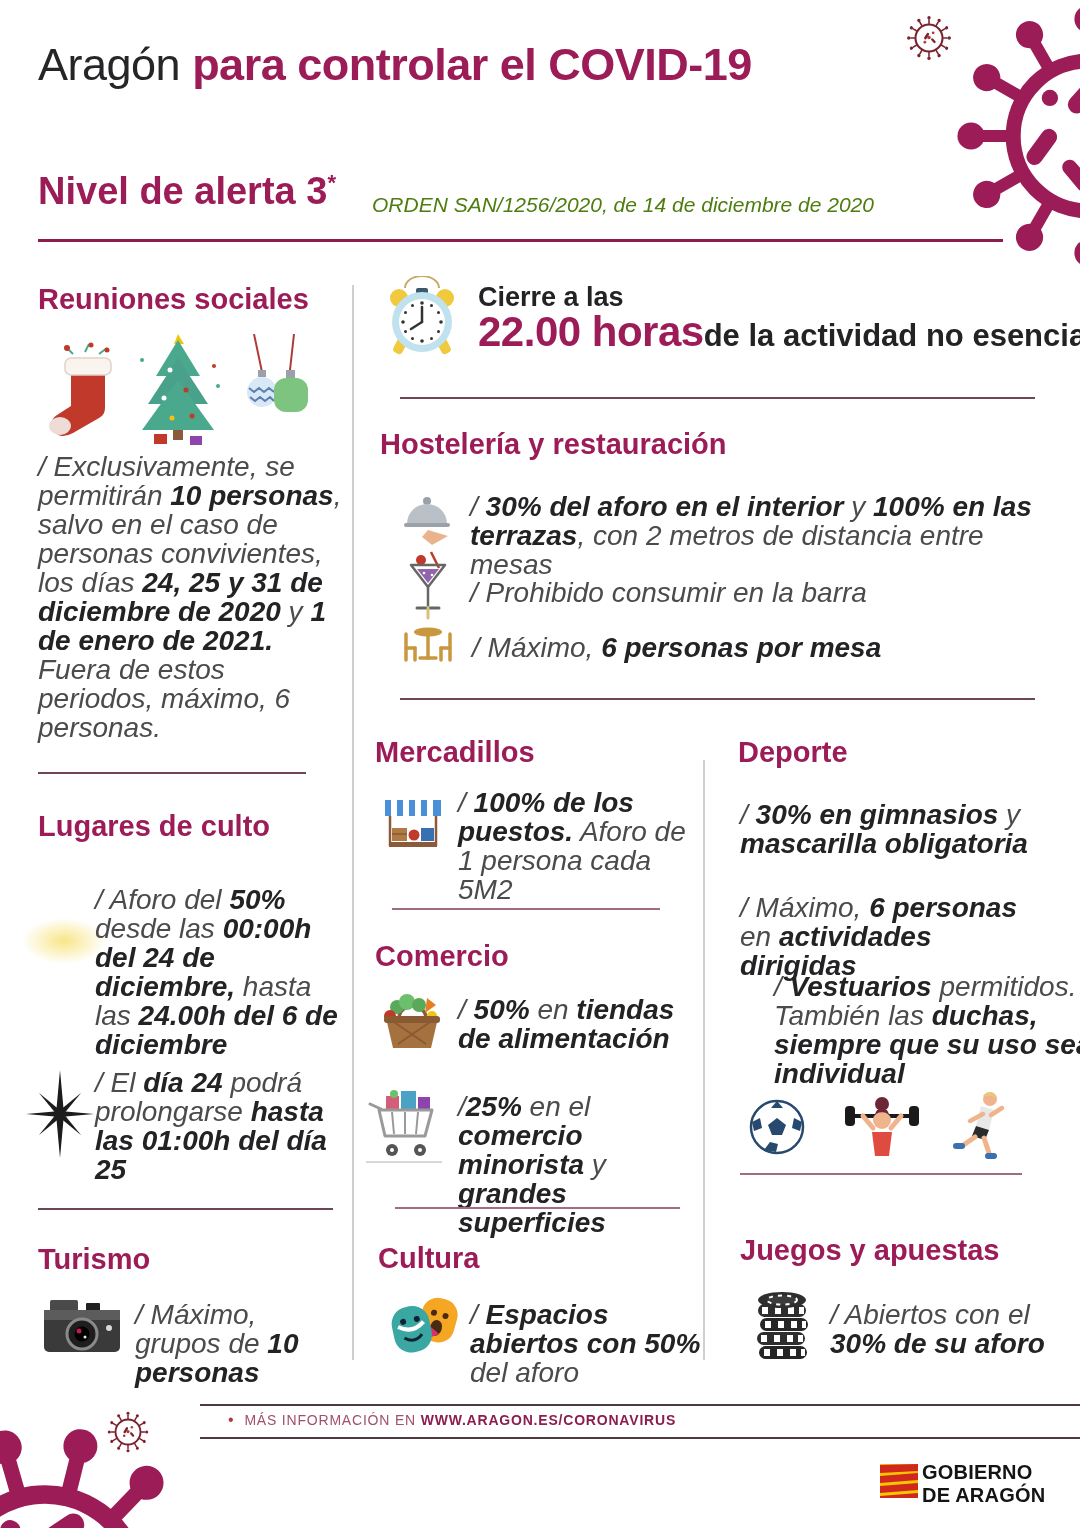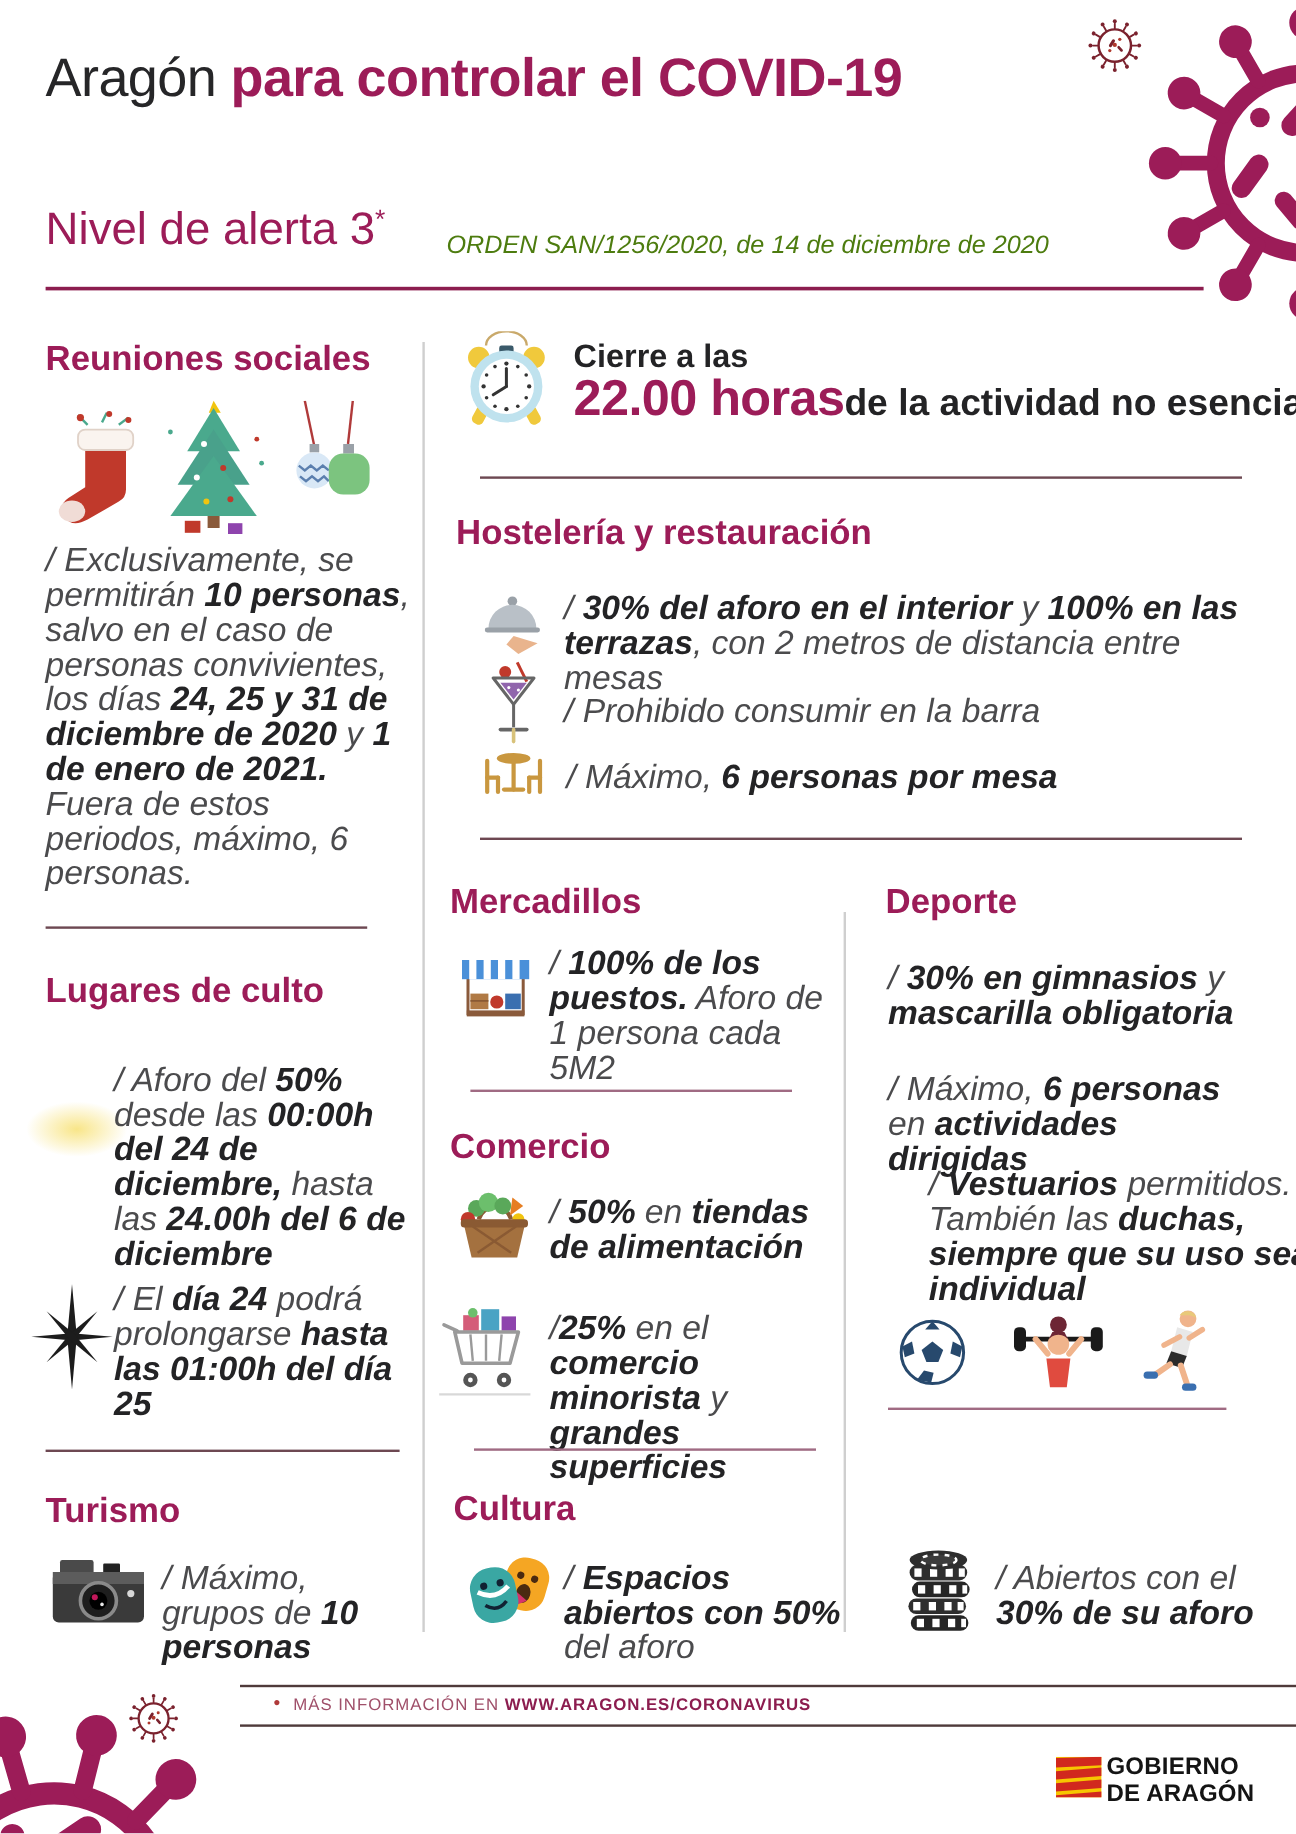--- a/index.html
+++ b/index.html
@@ -15,21 +15,21 @@
   }
   html,body{margin:0;padding:0;background:#fff;}
   #page{
     position:relative;width:1080px;height:1528px;background:#ffffff;
     overflow:hidden;font-family:"Liberation Sans",sans-serif;margin:0 auto;
   }
   .abs{position:absolute;}
   
   .h-title{left:38px;top:36px;font-size:45px;line-height:57px;color:var(--ink);font-weight:400;letter-spacing:-0.5px;}
   .h-title .seg-b{color:var(--accent);font-weight:700;}
-  .alert{left:38px;top:170px;font-size:38px;color:var(--accent);font-weight:400;}
+  .alert{left:38px;top:170px;font-size:38px;color:var(--accent);font-weight:700;}
   .alert sup{font-size:22px;color:var(--accent);}
   .order{left:372px;top:193px;font-size:21px;font-style:italic;color:#4d7c0f;}
   .header-rule{left:38px;top:239px;width:965px;height:3px;background:var(--accent-dark);}
   
   .sec-h{font-size:29px;font-weight:700;color:var(--accent);}
   
   .rich{font-size:28px;line-height:29px;color:var(--body);font-style:italic;}
   .rich .seg-b{font-weight:700;color:var(--bold);}
   
   .rule{height:2px;background:var(--rule-dark);}
@@ -456,20 +456,21 @@
     <line x1="35" y1="26" x2="22" y2="33" stroke="#f0b48c" stroke-width="4.5" stroke-linecap="round"></line>
     <line x1="43" y1="27" x2="54" y2="20" stroke="#f0b48c" stroke-width="4.5" stroke-linecap="round"></line>
     <line x1="27" y1="49" x2="14" y2="58" stroke="#f0b48c" stroke-width="5" stroke-linecap="round"></line>
     <rect x="5" y="55" width="12" height="6" rx="3" fill="#3a6fb0"></rect>
     <line x1="36" y1="50" x2="41" y2="65" stroke="#f0b48c" stroke-width="5" stroke-linecap="round"></line>
     <rect x="37" y="65" width="12" height="6" rx="3" fill="#3a6fb0"></rect>
   </svg>
 
   <div class="abs rule mag" style="left:740px;top:1173px;width:282px"></div>
 
+  <div class="abs sec-h" style="left:740px;top:1234px">Juegos y apuestas</div>
   <svg class="abs" style="left:752px;top:1286px" width="62" height="78" viewBox="0 0 62 78">
     <g>
       <rect x="7" y="60" width="48" height="13" rx="6.5" fill="#262626"></rect>
       <rect x="12" y="63" width="6" height="7" fill="#fff"></rect>
         <rect x="25" y="63" width="6" height="7" fill="#fff"></rect>
         <rect x="38" y="63" width="6" height="7" fill="#fff"></rect>
         <rect x="49" y="63" width="4" height="7" fill="#fff"></rect>
       <rect x="5" y="46" width="48" height="13" rx="6.5" fill="#2e2e2e"></rect>
       <rect x="9" y="49" width="6" height="7" fill="#fff"></rect>
         <rect x="22" y="49" width="6" height="7" fill="#fff"></rect>

